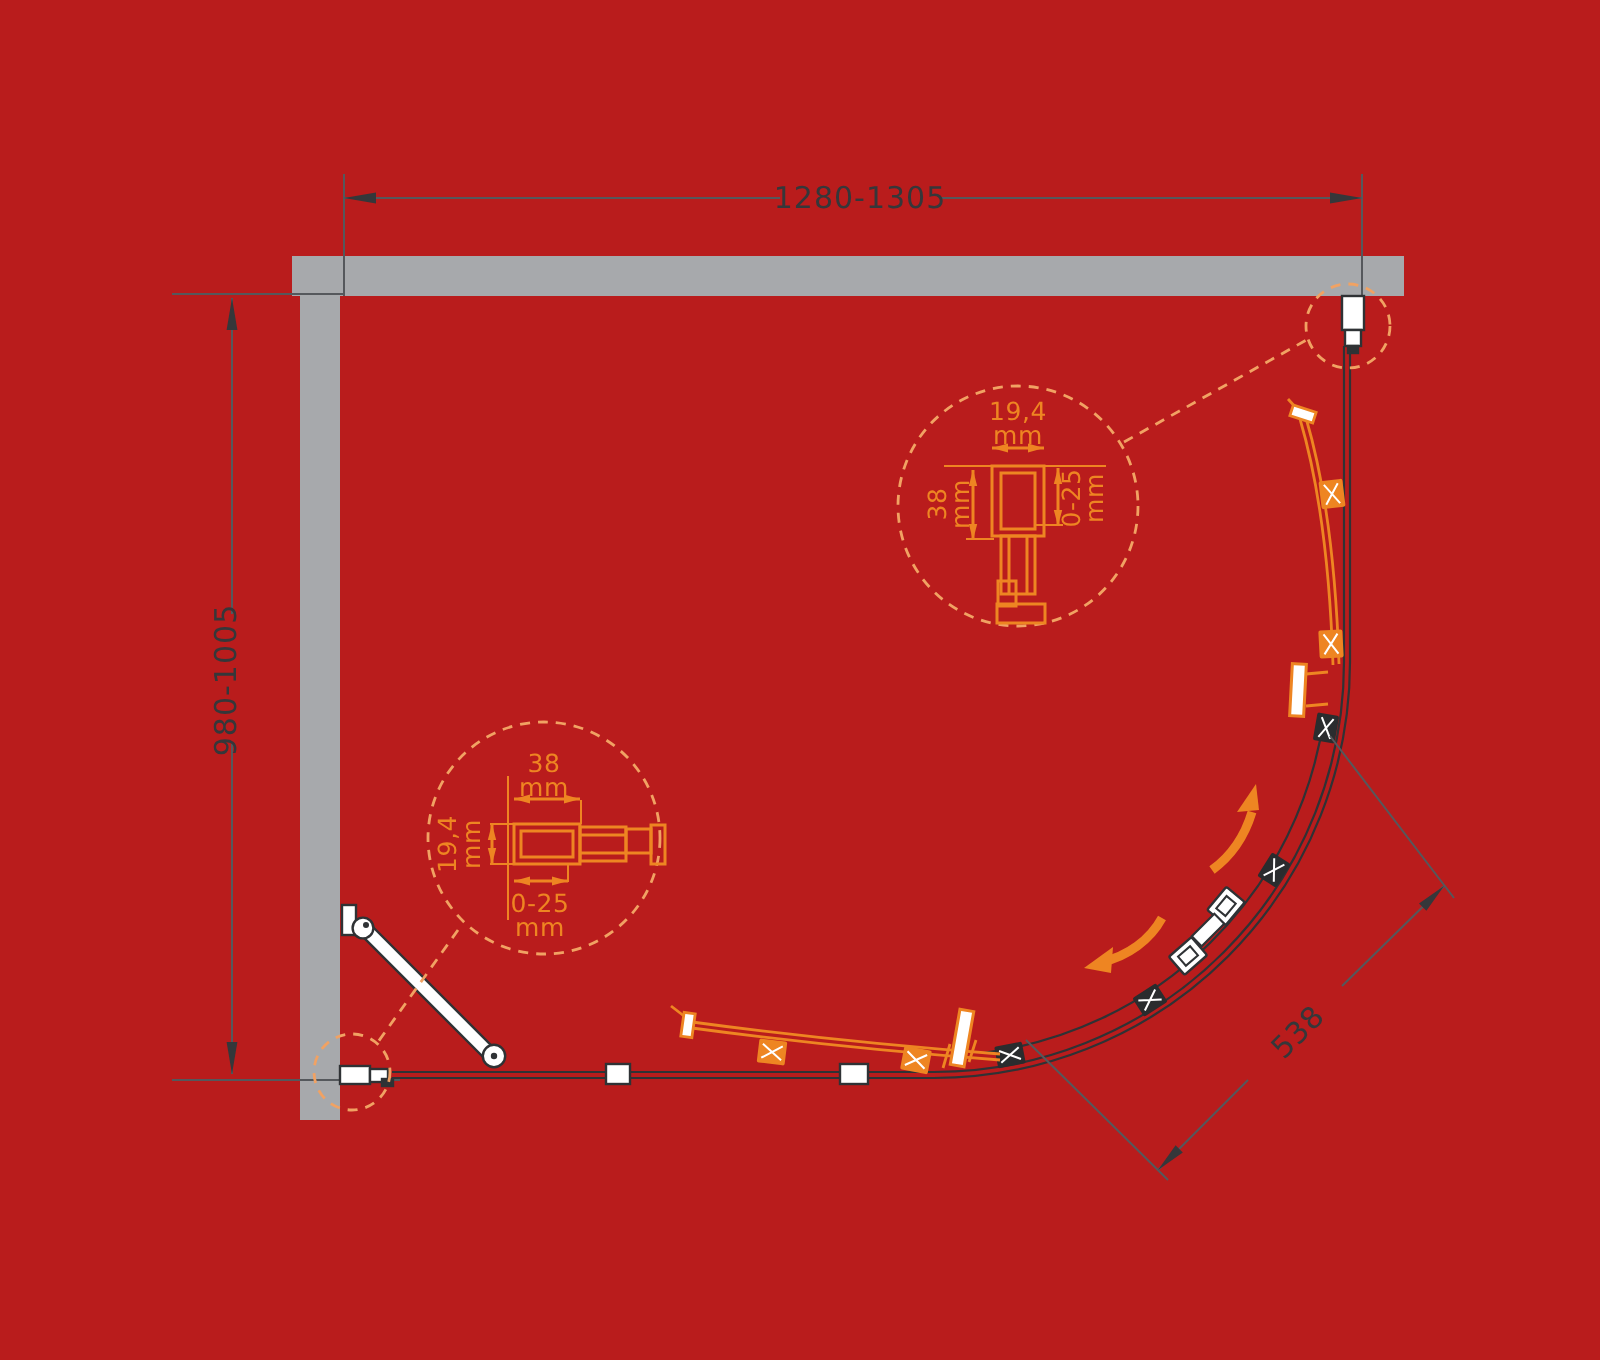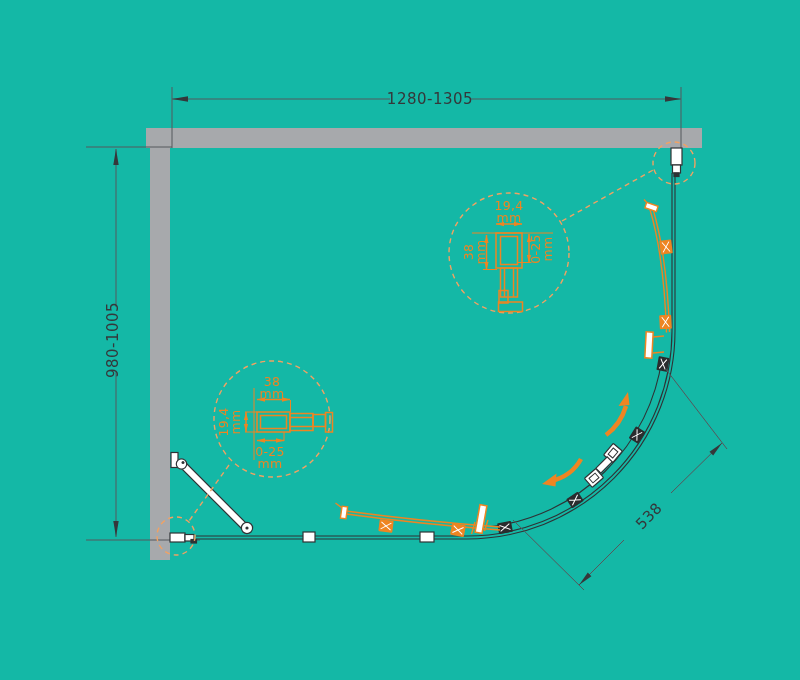--- a/index.html
+++ b/index.html
@@ -1,16 +1,16 @@
 <!DOCTYPE html>
 <html><head>
 <meta charset="utf-8">
 <style>
   html,body{margin:0;padding:0;background:#ffffff;}
-  .stage{width:800px;height:680px;position:relative;background:#14b8a6;overflow:hidden;
+  .stage{width:800px;height:680px;position:relative;background:#b91c1c;overflow:hidden;
          font-family:"DejaVu Sans","Liberation Sans",sans-serif;}
   svg{display:block;}
   text{font-family:"DejaVu Sans","Liberation Sans",sans-serif;}
   .dimtxt{fill:#35373A;font-size:15px;letter-spacing:.5px;}
   .ortxt{fill:#EE8522;font-size:12.5px;letter-spacing:.3px;}
 </style>
 </head>
 <body>
 
 <div class="stage">

